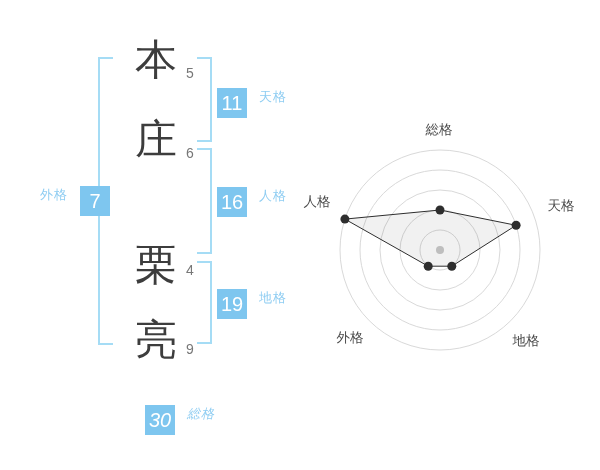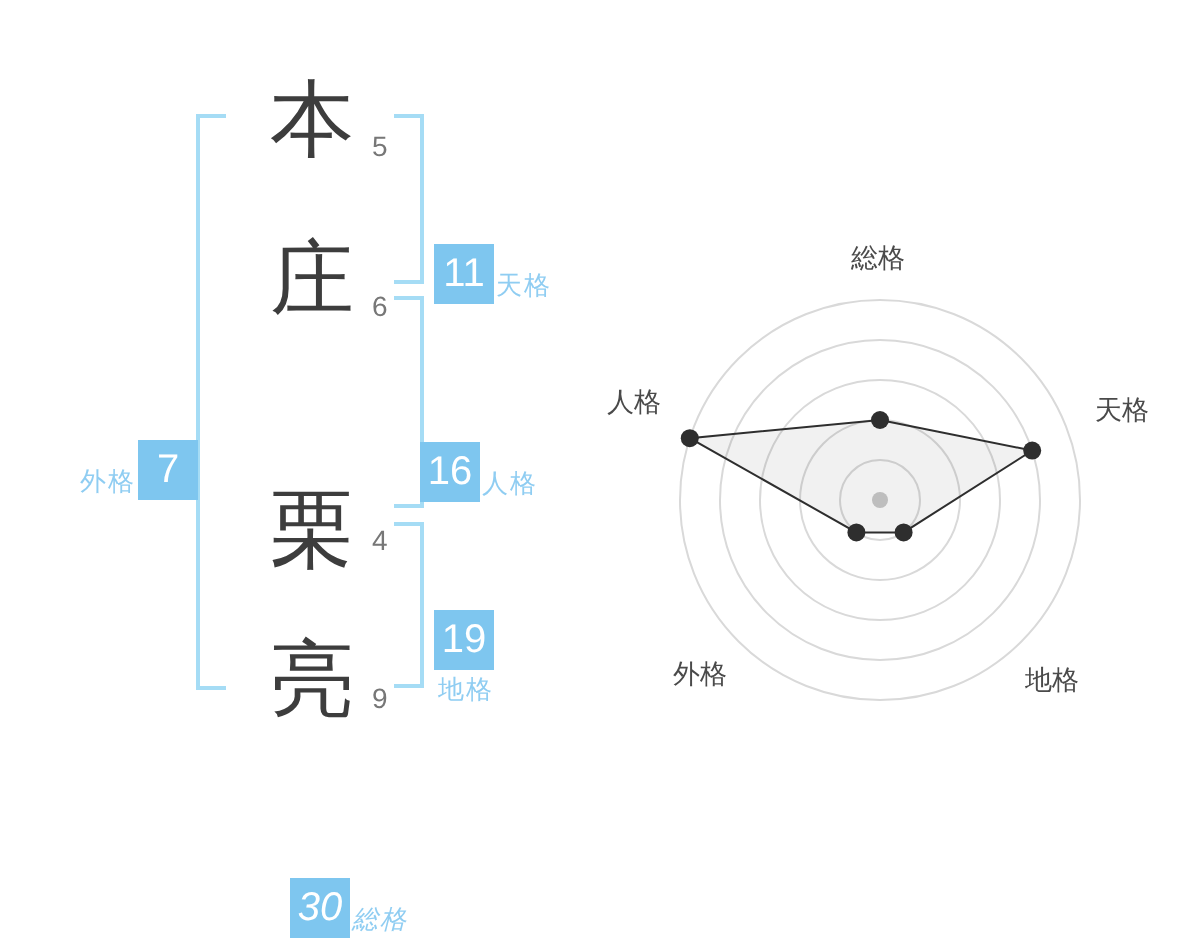--- a/index.html
+++ b/index.html
@@ -18,28 +18,28 @@
   #bracket-chikaku{top:261px;height:79px;}
 
   .name-char{position:absolute;left:128px;width:56px;text-align:center;
     font-size:42px;line-height:42px;color:#3d3d3d;
     font-family:"Liberation Sans","DejaVu Sans",sans-serif;}
   #char-0{top:39px;} #char-1{top:119px;} #char-2{top:244px;} #char-3{top:319px;}
 
   .stroke-num{position:absolute;left:186px;width:24px;font-size:14px;color:#777;text-align:left;}
   #strokes-0{top:65px;} #strokes-1{top:145px;} #strokes-2{top:262px;} #strokes-3{top:341px;}
 
-  .badge-row{position:absolute;display:flex;align-items:flex-end;gap:1px;margin-top:34px;}
+  .badge-row{position:absolute;display:flex;align-items:flex-start;gap:12px;}
   .badge-square{width:30px;height:30px;background:#7ec6ef;color:#ffffff;
     display:flex;align-items:center;justify-content:center;
     font-size:20px;line-height:30px;}
   .badge-label{font-size:13px;color:#8fcdf2;letter-spacing:1px;}
   #row-tenkaku{left:217px;top:88px;}
-  #row-jinkaku{left:210px;top:187px;}
-  #row-chikaku{left:217px;top:271px;flex-direction:column;}
+  #row-jinkaku{left:217px;top:187px;}
+  #row-chikaku{left:217px;top:289px;}
   #row-gaikaku{left:40px;top:186px;}
   #row-soukaku{left:145px;top:405px;font-style:italic;}
 
   
   #radar-wrap{position:absolute;left:290px;top:100px;width:300px;height:300px;}
   #radar-wrap svg{display:block;}
   .axis-label{font-size:13.5px;fill:#4a4a4a;}
 </style>
 </head>
 <body>

